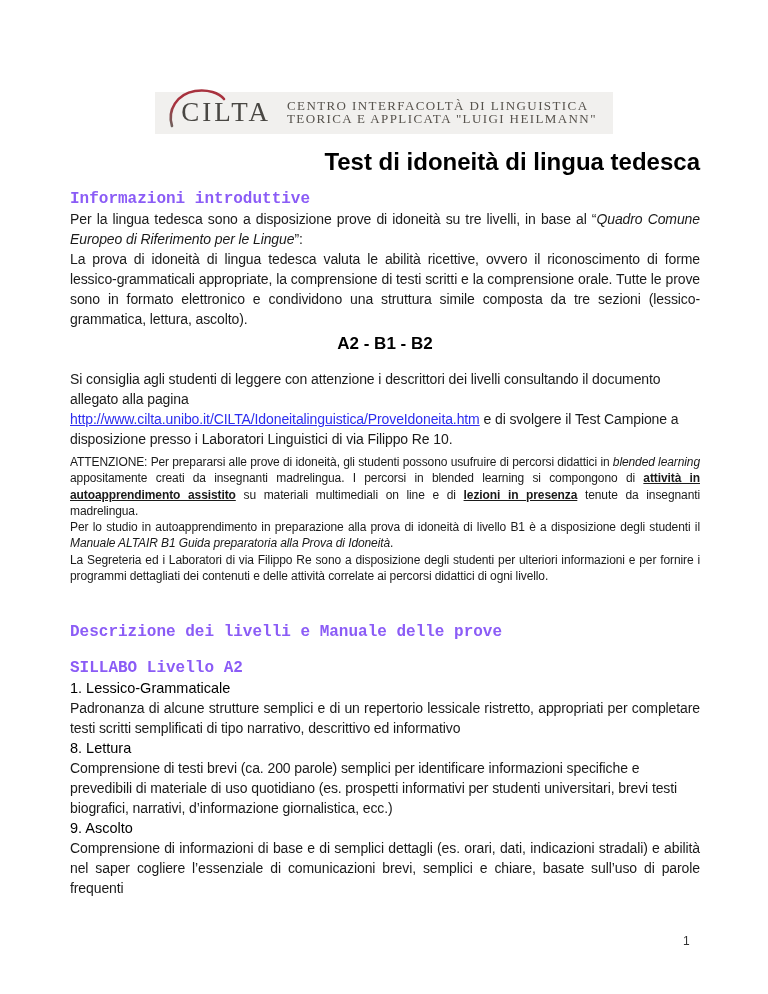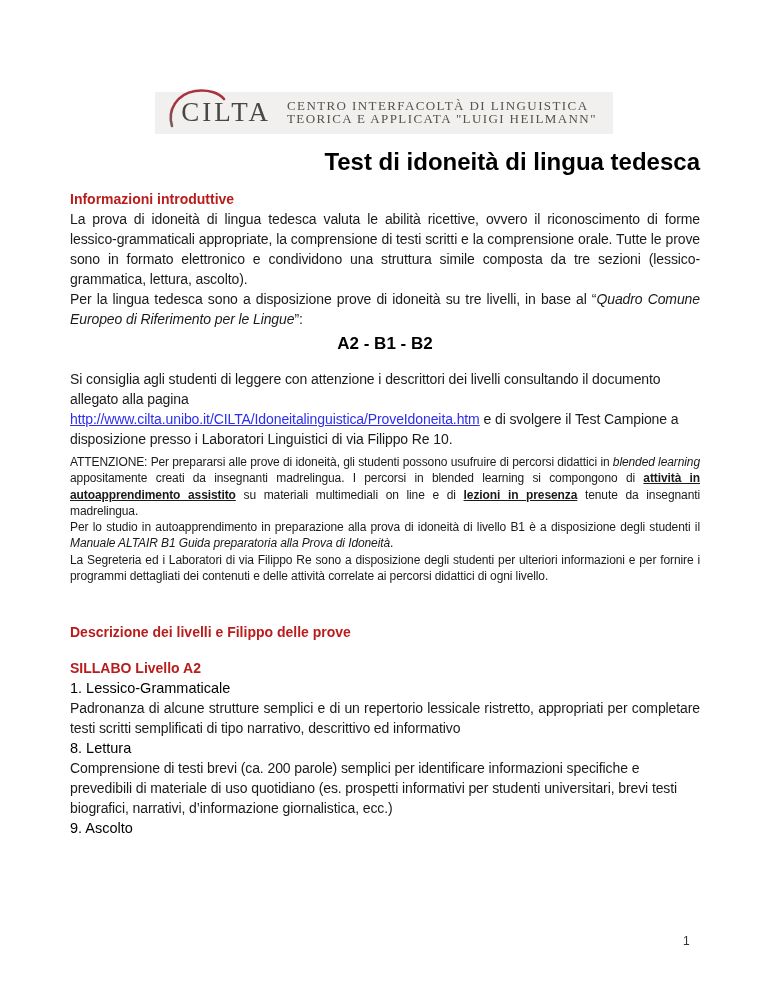--- a/index.html
+++ b/index.html
@@ -32,21 +32,21 @@
     color:#56524c; white-space:nowrap;
   }
   .title{
     margin:14px 70px 13px 70px;
     width:630px;
     font-size:24px; line-height:28px;
     font-weight:bold; text-align:right;
     color:#000;
   }
   .content{ margin-left:70px; width:630px; }
-  .h-blue{ color:#b91c1c; font-weight:bold; font-size:14px; line-height:20px; }
+  .h-blue{ color:#8b5cf6; font-weight:bold; font-size:16px; line-height:20px;font-family:Liberation Mono, monospace; }
   .subhead{ font-weight:normal; font-size:14.5px; line-height:20px; color:#000; }
   p.para{ margin:0; }
   .body{ font-size:14px; line-height:20px; letter-spacing:-0.1px; }
   .small{ font-size:12px; line-height:16.3px; letter-spacing:-0.1px; }
   .just{ text-align:justify; }
   .center-bold{ text-align:center; font-weight:bold; font-size:17px; line-height:22px; margin-top:4px; color:#000; }
   .i{ font-style:italic; }
   .bu{ font-weight:bold; text-decoration:underline; }
   a.doclink{ color:#2d2def; text-decoration:underline; cursor:pointer; }
   .page-number{
@@ -78,32 +78,33 @@
         <div>CENTRO INTERFACOLTÀ DI LINGUISTICA</div>
         <div>TEORICA E APPLICATA "LUIGI HEILMANN"</div>
       </div>
     </div>
   </div>
 
   <h1 class="title">Test di idoneità di lingua tedesca</h1>
 
   <div class="content" id="content">
       <div class="h-blue">Informazioni introduttive</div>
+      <p class="para body just"><span>Per la lingua tedesca sono a disposizione prove di idoneità su tre livelli, in base al “</span><span class="i">Quadro Comune Europeo di Riferimento per le Lingue</span><span>”:</span></p>
       <p class="para body just"><span>La prova di idoneità di lingua tedesca valuta le abilità ricettive, ovvero il riconoscimento di forme lessico-grammaticali appropriate, la comprensione di testi scritti e la comprensione orale. Tutte le prove sono in formato elettronico e condividono una struttura simile composta da tre sezioni (lessico-grammatica, lettura, ascolto).</span></p>
-      <p class="para body just"><span>Per la lingua tedesca sono a disposizione prove di idoneità su tre livelli, in base al “</span><span class="i">Quadro Comune Europeo di Riferimento per le Lingue</span><span>”:</span></p>
       <div class="center-bold">A2 - B1 - B2</div>
       <div style="height: 14px;"></div>
       <p class="para body"><span>Si consiglia agli studenti di leggere con attenzione i descrittori dei livelli consultando il documento allegato alla pagina</span><br><a class="doclink" href="#">http://www.cilta.unibo.it/CILTA/Idoneitalinguistica/ProveIdoneita.htm</a><span> e di svolgere il Test Campione a disposizione presso i Laboratori Linguistici di via Filippo Re 10.</span></p>
       <div style="height: 5px;"></div>
       <p class="para small just"><span>ATTENZIONE: Per prepararsi alle prove di idoneità, gli studenti possono usufruire di percorsi didattici in </span><span class="i">blended learning</span><span> appositamente creati da insegnanti madrelingua. I percorsi in blended learning si compongono di </span><span class="bu">attività in autoapprendimento assistito</span><span> su materiali multimediali on line e di </span><span class="bu">lezioni in presenza</span><span> tenute da insegnanti madrelingua.</span><br><span>Per lo studio in autoapprendimento in preparazione alla prova di idoneità di livello B1 è a disposizione degli studenti il </span><span class="i">Manuale ALTAIR B1 Guida preparatoria alla Prova di Idoneità</span><span>.</span><br><span>La Segreteria ed i Laboratori di via Filippo Re sono a disposizione degli studenti per ulteriori informazioni e per fornire i programmi dettagliati dei contenuti e delle attività correlate ai percorsi didattici di ogni livello.</span></p>
       <div style="height: 38px;"></div>
-      <div class="h-blue">Descrizione dei livelli e Filippo delle prove</div>
+      <div class="h-blue">Descrizione dei livelli e Manuale delle prove</div>
       <div style="height: 16px;"></div>
       <div class="h-blue">SILLABO Livello A2</div>
       <div class="subhead">1. Lessico-Grammaticale</div>
       <p class="para body just"><span>Padronanza di alcune strutture semplici e di un repertorio lessicale ristretto, appropriati per completare testi scritti semplificati di tipo narrativo, descrittivo ed informativo</span></p>
       <div class="subhead">8. Lettura</div>
       <p class="para body"><span>Comprensione di testi brevi (ca. 200 parole) semplici per identificare informazioni specifiche e prevedibili di materiale di uso quotidiano (es. prospetti informativi per studenti universitari, brevi testi biografici, narrativi, d’informazione giornalistica, ecc.)</span></p>
       <div class="subhead">9. Ascolto</div>
+      <p class="para body just"><span>Comprensione di informazioni di base e di semplici dettagli (es. orari, dati, indicazioni stradali) e abilità nel saper cogliere l’essenziale di comunicazioni brevi, semplici e chiare, basate sull’uso di parole frequenti</span></p>
     </div>
 
   <div class="page-number">1</div>
 </div>
 
 </body></html>

